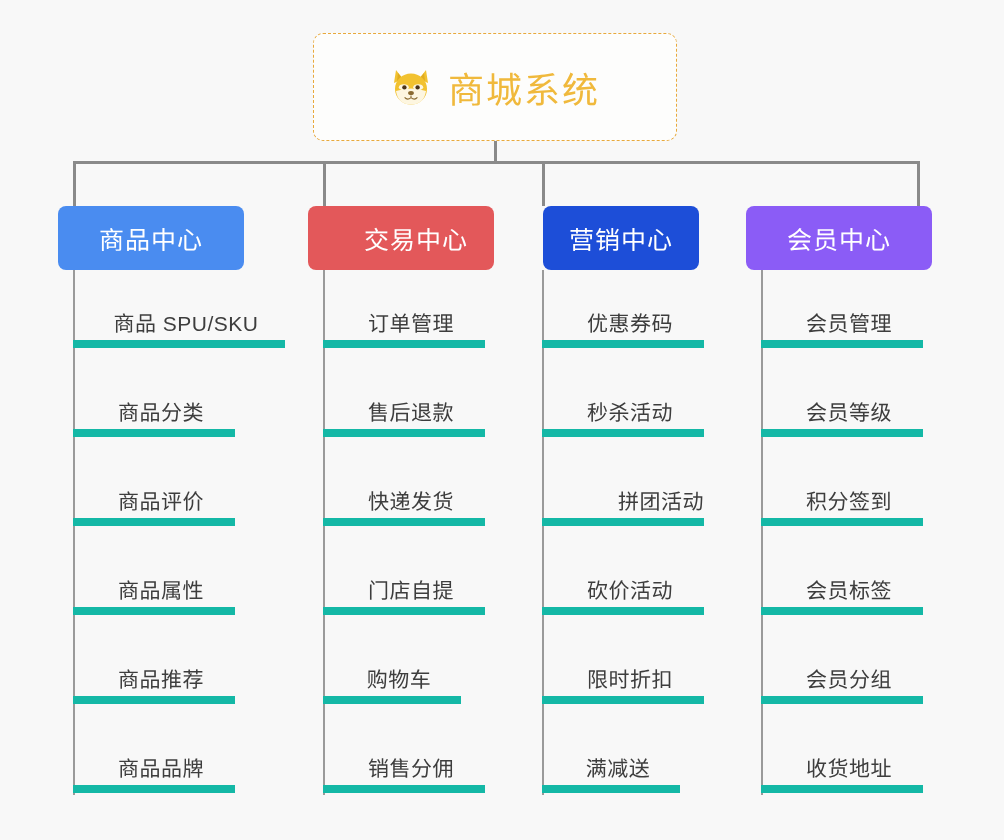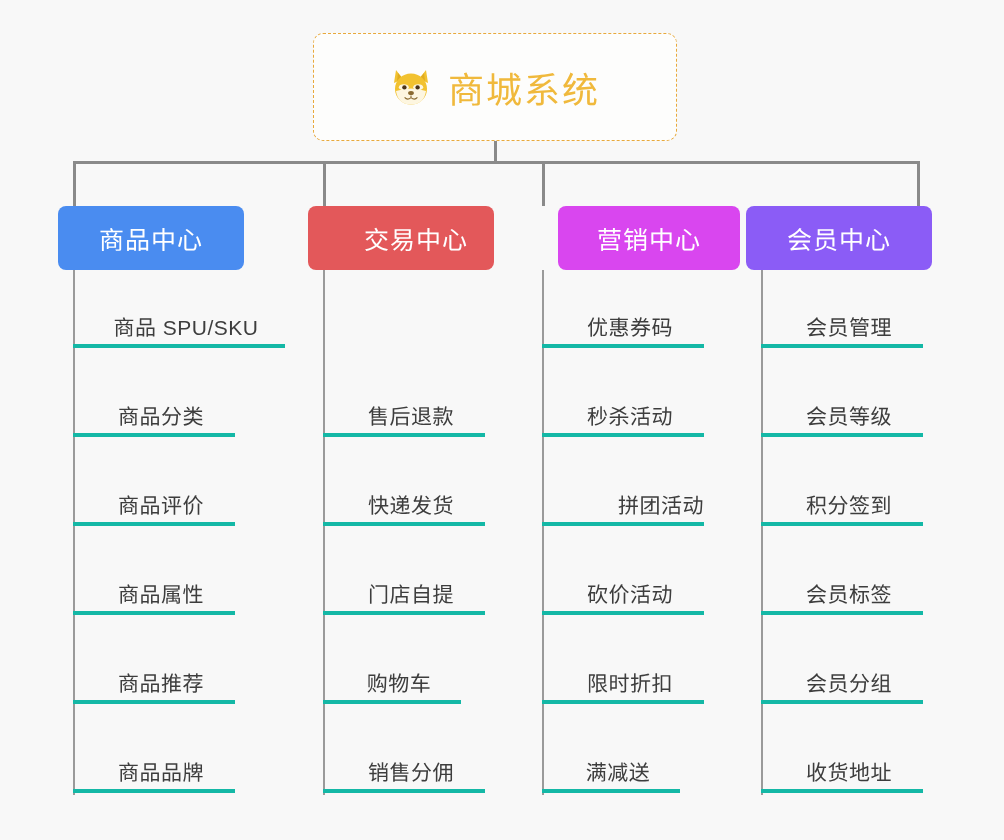--- a/index.html
+++ b/index.html
@@ -92,21 +92,21 @@
     position: absolute;
     left: 0;
     top: 0;
     width: 2px;
     background: #9a9a9a;
   }
   .leaf {
     position: absolute;
     left: 0;
     box-sizing: border-box;
-    border-bottom: 4px solid #14b8a6;
+    border-bottom: 8px solid #14b8a6;
     display: flex;
     align-items: flex-end;
     justify-content: center;
     padding-bottom: 3px;
     padding-left: 14px;
     height: 30px;
   }
   .leaf-label {
     font-size: 21px;
     color: #3d3d3d;
@@ -169,38 +169,41 @@
         <div class="leaf" style="top: 493px; width: 162px;">
           <span class="leaf-label">商品品牌</span>
         </div>
       </div>
       <div class="conn conn-v" style="left: 323px; top: 161px; height: 45px; background: rgb(138, 138, 138);"></div>
       <div class="cat-box" style="left: 308px; width: 186px; background: rgb(227, 88, 90); padding-left: 30px;">
         <span>交易中心</span>
       </div>
       <div class="leaf-col" style="left: 323px; top: 270px; width: 240px; height: 529px;">
         <div class="spine" style="height: 525px;"></div>
+        <div class="leaf" style="top: 48px; width: 162px;">
+          <span class="leaf-label">订单管理</span>
+        </div>
         <div class="leaf" style="top: 226px; width: 162px;">
           <span class="leaf-label">快递发货</span>
         </div>
         <div class="leaf" style="top: 137px; width: 162px;">
           <span class="leaf-label">售后退款</span>
         </div>
         <div class="leaf" style="top: 315px; width: 162px;">
           <span class="leaf-label">门店自提</span>
         </div>
         <div class="leaf" style="top: 404px; width: 138px;">
           <span class="leaf-label">购物车</span>
         </div>
         <div class="leaf" style="top: 493px; width: 162px;">
           <span class="leaf-label">销售分佣</span>
         </div>
       </div>
       <div class="conn conn-v" style="left: 542px; top: 161px; height: 45px; background: rgb(138, 138, 138);"></div>
-      <div class="cat-box" style="left: 558px; width: 182px; background: #d946ef;">
+      <div class="cat-box" style="left: 543px; width: 156px; background: #1d4ed8;">
         <span>营销中心</span>
       </div>
       <div class="leaf-col" style="left: 542px; top: 270px; width: 240px; height: 529px;">
         <div class="spine" style="height: 525px;"></div>
         <div class="leaf" style="top: 48px; width: 162px;">
           <span class="leaf-label">优惠券码</span>
         </div>
         <div class="leaf" style="top: 137px; width: 162px;">
           <span class="leaf-label">秒杀活动</span>
         </div>

